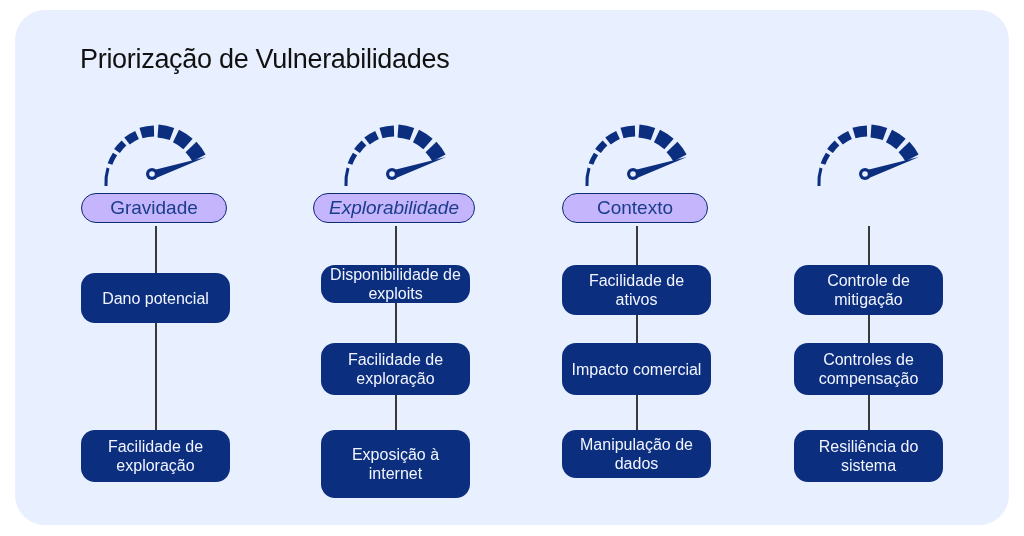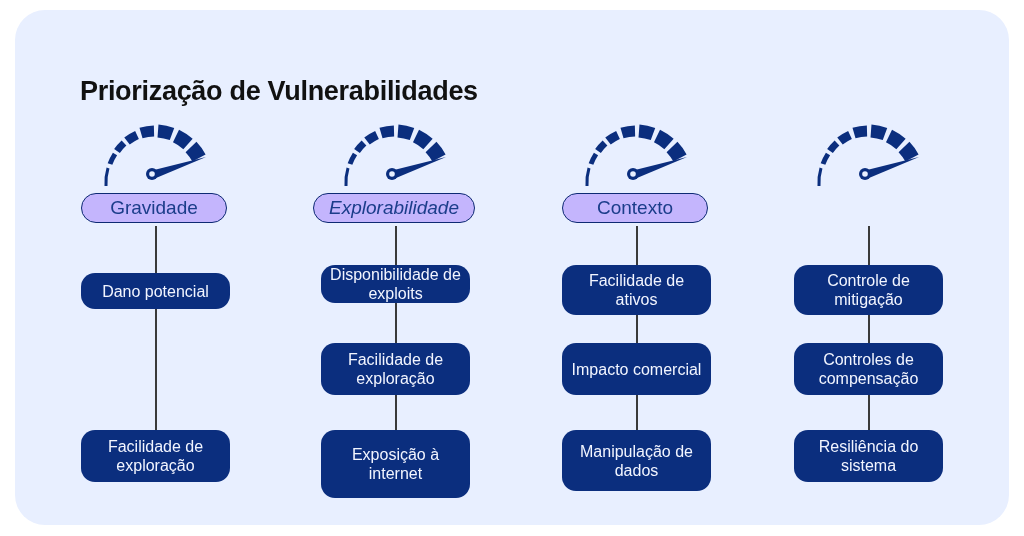--- a/index.html
+++ b/index.html
@@ -5,22 +5,22 @@
   html, body { margin: 0; padding: 0; }
   body {
     width: 1024px; height: 536px; background: #ffffff;
     font-family: "Liberation Sans", sans-serif; position: relative; overflow: hidden;
   }
   .panel {
     position: absolute; left: 15px; top: 10px; width: 994px; height: 515px;
     background: #e8efff; border-radius: 30px;
   }
   .title {
-    position: absolute; left: 80px; top: 44px; font-size: 27px; font-weight: bold;
-    color: #111111; letter-spacing: -0.3px; margin-top: 32px;
+    position: absolute; left: 80px; top: 44px; font-size: 27px; font-weight: normal;
+    color: #111111; letter-spacing: -0.3px;
   }
   .col { position: absolute; top: 0; width: 160px; height: 536px; }
   .gauge { position: absolute; top: 118px; left: 20px; width: 120px; height: 70px; }
   .vline {
     position: absolute; left: 79px; width: 1.5px; background: #3a3a3a; top: 226px; height: 230px;
   }
   .header-pill {
     position: absolute; top: 193px; left: 5px; width: 146px; height: 30px;
     background: #c4b5fd; border: 1.3px solid #0d2a73; border-radius: 16px;
     display: flex; align-items: center; justify-content: center;
@@ -50,21 +50,21 @@
       <path d="M62 13 A52 52 0 0 1 76 16" stroke-width="13"></path>
       <path d="M80 18 A52 52 0 0 1 92 26" stroke-width="14"></path>
       <path d="M95 29 A52 52 0 0 1 103 40" stroke-width="15"></path>
     </g>
     <polygon points="58,52 110,39 60,60" fill="#0b2e7e"></polygon>
     <circle cx="56" cy="56" r="6" fill="#0b2e7e"></circle>
     <circle cx="56" cy="56" r="2.8" fill="#e8efff"></circle>
   </svg>
   <div class="vline"></div>
   <div class="header-pill">Gravidade</div>
-  <div class="item" style="top:273px;height:36px">Dano potencial</div>
+  <div class="item" style="top:273px;height:50px">Dano potencial</div>
   <div class="item" style="top:430px;height:52px">Facilidade de exploração</div>
 </div>
 
 <div class="col" style="left:316px">
   <svg class="gauge" viewBox="0 0 120 70">
     <g fill="none" stroke="#0b2e7e">
       <path d="M10 68 A52 52 0 0 1 12 50" stroke-width="3"></path>
       <path d="M14 46 A52 52 0 0 1 19 36" stroke-width="5"></path>
       <path d="M21 33 A52 52 0 0 1 28 25" stroke-width="7"></path>
       <path d="M31 23 A52 52 0 0 1 41 17" stroke-width="9"></path>
@@ -97,21 +97,21 @@
       <path d="M95 29 A52 52 0 0 1 103 40" stroke-width="15"></path>
     </g>
     <polygon points="58,52 110,39 60,60" fill="#0b2e7e"></polygon>
     <circle cx="56" cy="56" r="6" fill="#0b2e7e"></circle>
     <circle cx="56" cy="56" r="2.8" fill="#e8efff"></circle>
   </svg>
   <div class="vline"></div>
   <div class="header-pill">Contexto</div>
   <div class="item" style="top:265px;height:50px">Facilidade de ativos</div>
   <div class="item" style="top:343px;height:52px">Impacto comercial</div>
-  <div class="item" style="top:430px;height:61px">Manipulação de dados</div>
+  <div class="item" style="top:430px;height:48px">Manipulação de dados</div>
 </div>
 
 <div class="col" style="left:789px">
   <svg class="gauge" viewBox="0 0 120 70">
     <g fill="none" stroke="#0b2e7e">
       <path d="M10 68 A52 52 0 0 1 12 50" stroke-width="3"></path>
       <path d="M14 46 A52 52 0 0 1 19 36" stroke-width="5"></path>
       <path d="M21 33 A52 52 0 0 1 28 25" stroke-width="7"></path>
       <path d="M31 23 A52 52 0 0 1 41 17" stroke-width="9"></path>
       <path d="M45 15 A52 52 0 0 1 58 13" stroke-width="11"></path>

